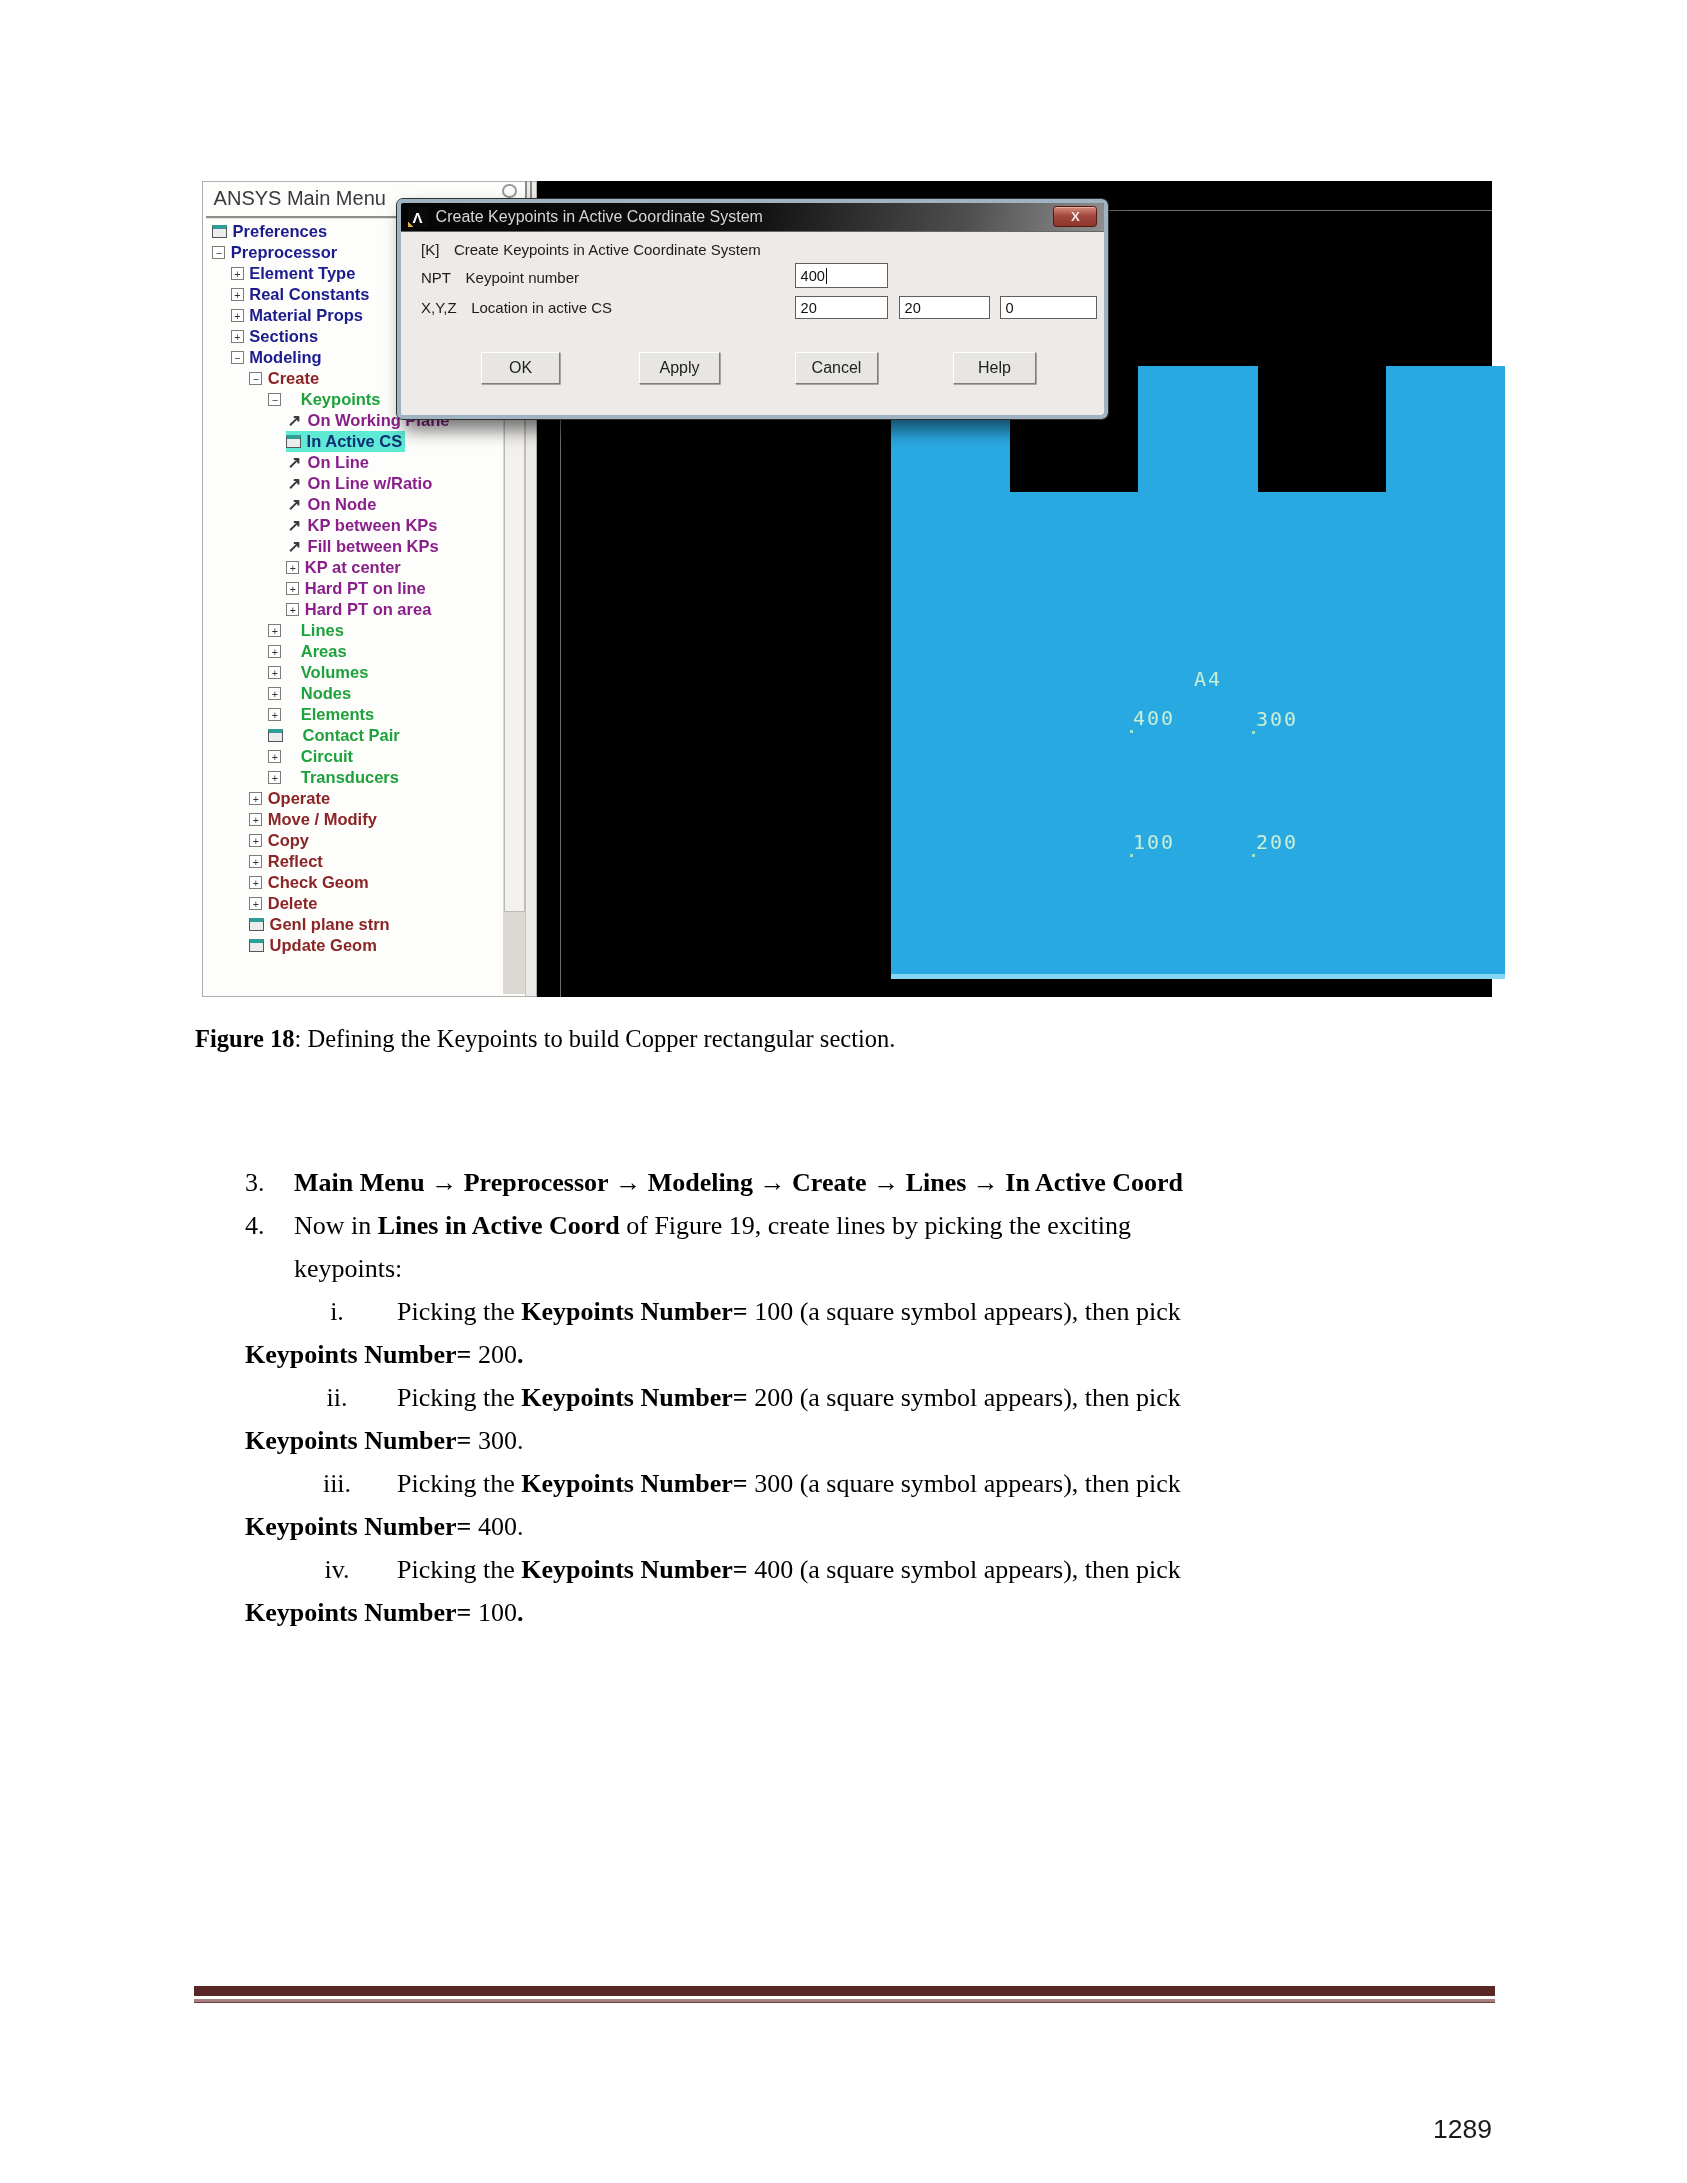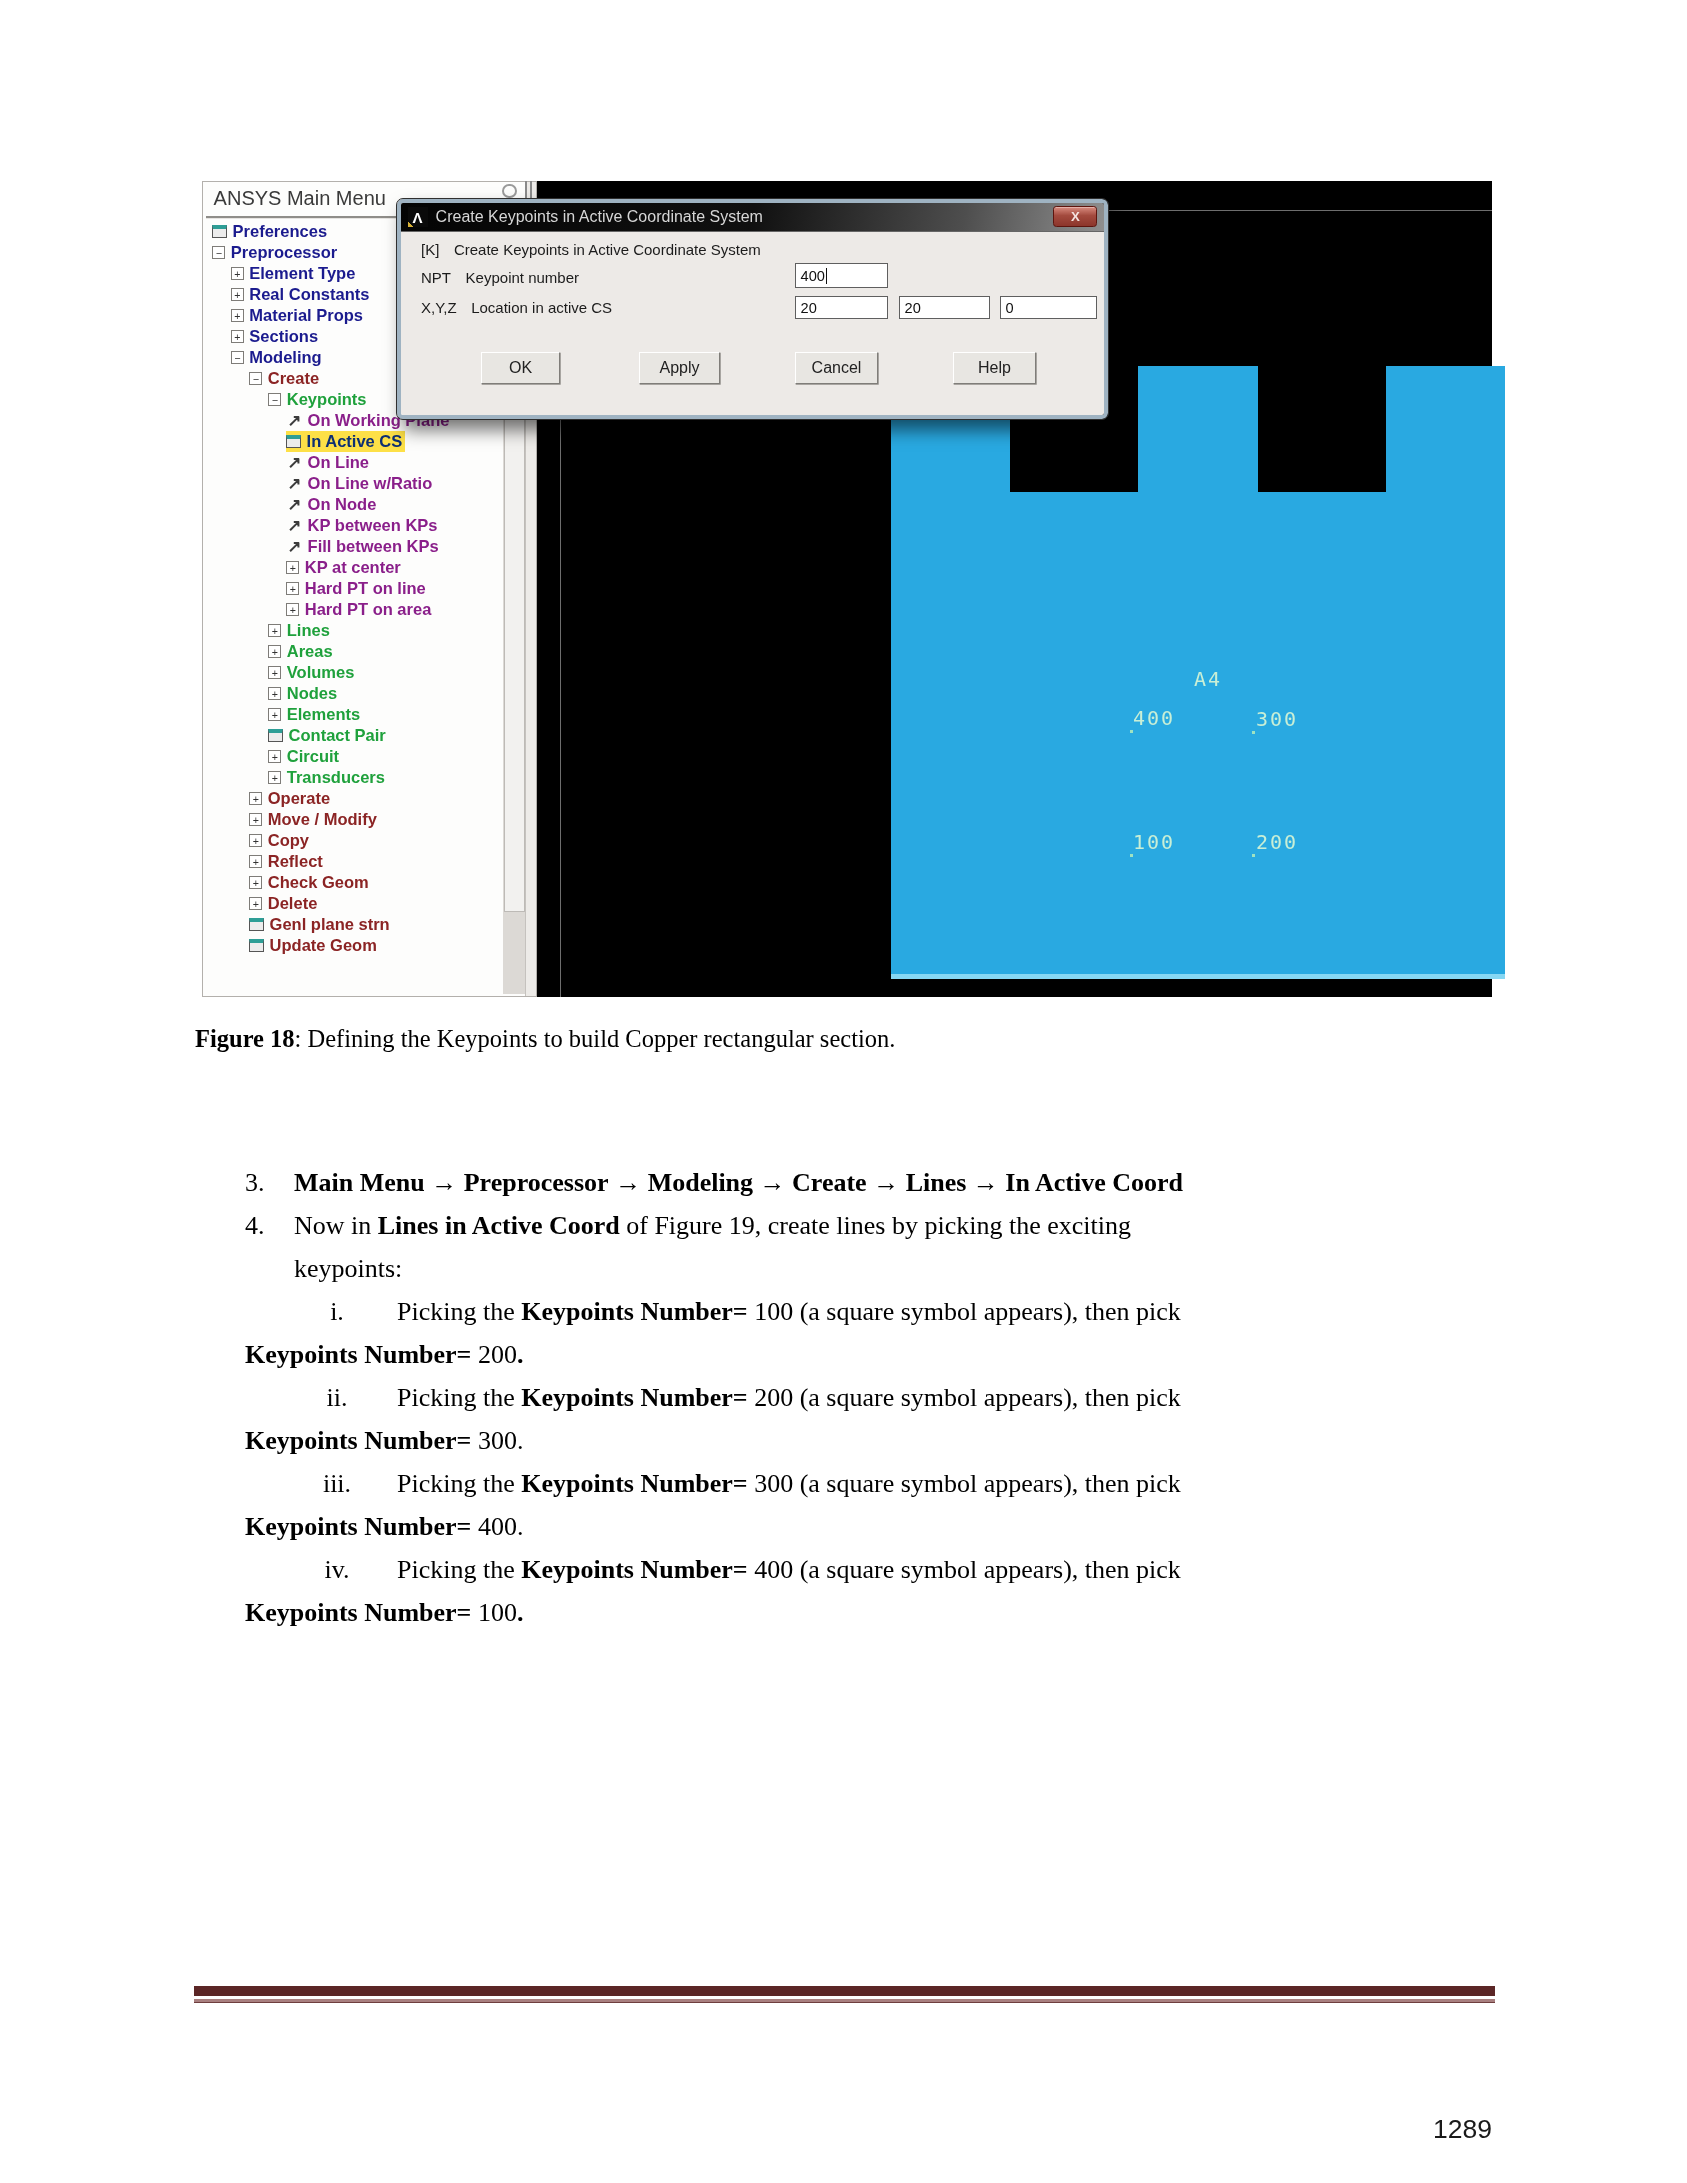--- a/index.html
+++ b/index.html
@@ -13,23 +13,23 @@
   #menu-title{position:absolute;left:10.6px;top:5.3px;font-size:20px;color:#3A3A3A;white-space:nowrap;}
   #menu-sep{position:absolute;left:2.6px;top:34px;width:319px;border-top:2px solid #8F8D89;border-bottom:0.7px solid #E6E4E1;}
   #menu-rows{position:absolute;left:5.3px;top:39px;width:291px;}
   .mrow{display:flex;align-items:center;height:21px;gap:5.3px;white-space:nowrap;}
   .lvl0{padding-left:4px;}.lvl1{padding-left:22.5px;}.lvl2{padding-left:41px;}
   .lvl3{padding-left:60px;}.lvl4{padding-left:78px;}
   .wrap{display:inline-flex;align-items:center;gap:5.3px;padding:0.7px 2.6px 0.7px 0;}
   .mlbl{font-size:16.5px;font-weight:bold;}
   .k-navy .mlbl{color:#1B1B8E;}
   .k-red  .mlbl{color:#8B2424;}
-  .k-green .mlbl{color:#1FA13C;}
+  .k-green .mlbl{color:#1FA13C;margin-left:14px;}
   .k-purple .mlbl{color:#8A1F8A;text-align:right;}
-  .sel .wrap{background:#fde047;}
+  .sel .wrap{background:#5eead4;}
   .sel .mlbl{color:#0D2F73;}
   .mic{flex:0 0 auto;display:inline-flex;align-items:center;justify-content:center;}
   .ic-plus,.ic-minus{width:13.2px;height:13.2px;background:#fff;border:0.7px solid #7E7C78;font:10.6px/12px "Liberation Sans",sans-serif;color:#333;box-sizing:border-box;}
   .ic-plus::before{content:"+";}
   .ic-minus::before{content:"\2212";}
   .ic-arrow{width:16px;height:16px;font-size:16.5px;font-weight:bold;color:#3C3C3C;}
   .ic-arrow::before{content:"\2197";}
   .ic-dialog{width:15px;height:13.2px;background:#ECECEC;border:0.7px solid #555;border-top:4px solid #2E9E96;box-sizing:border-box;}
   #menu-edge{position:absolute;right:0;top:0;width:10.6px;height:100%;background:#EDEBE8;border-left:0.7px solid #C5C2BE;box-sizing:border-box;}
   #sb-track{position:absolute;right:10.6px;top:39px;width:22px;height:773px;background:#DCD9D5;}

